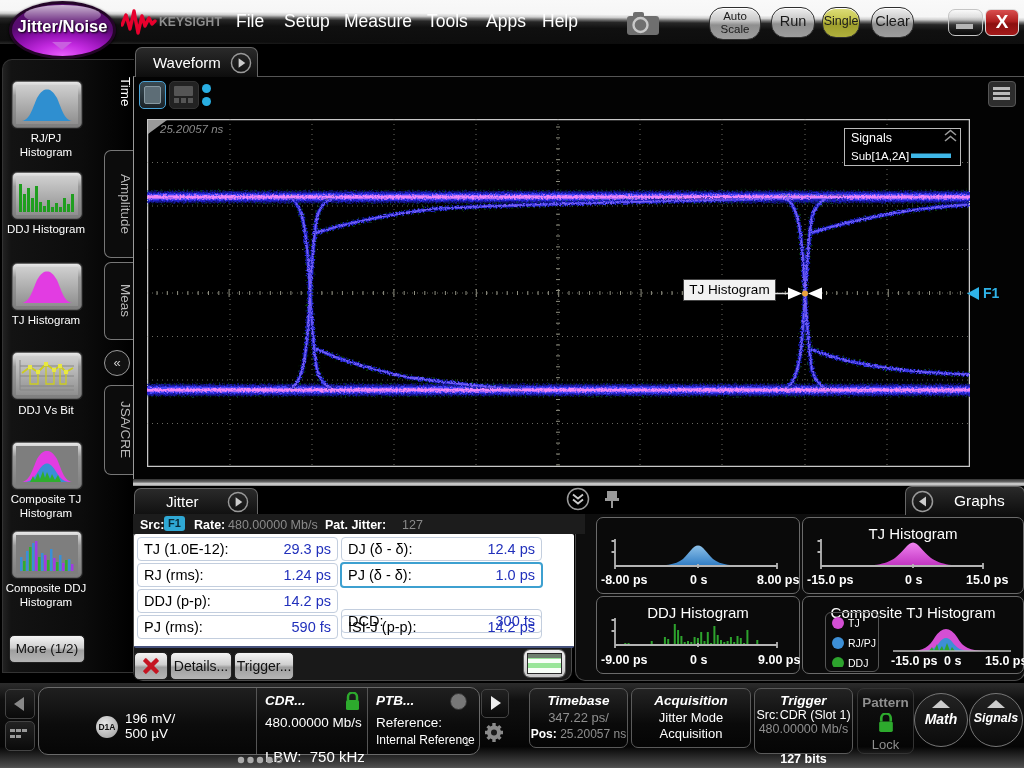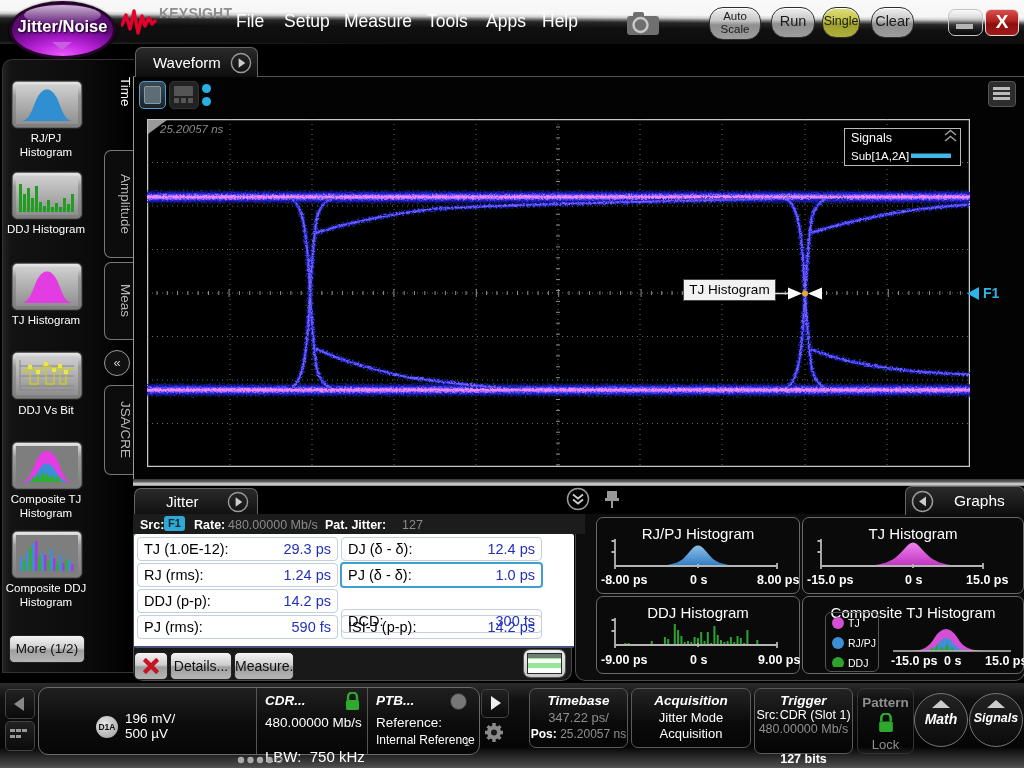--- a/index.html
+++ b/index.html
@@ -63,21 +63,21 @@
 <div class="abs menu" style="left:284px;">Setup</div>
 <div class="abs menu" style="left:344px;">Measure</div>
 <div class="abs menu" style="left:427px;">Tools</div>
 <div class="abs menu" style="left:486px;">Apps</div>
 <div class="abs menu" style="left:542px;">Help</div>
 
 
 <svg class="abs" style="left:121px;top:8px;" width="38" height="28" viewBox="0 0 38 28">
   <path d="M1 17 L5 7 L9 21 L13 3 L17 25 L21 8 L24 18 L28 10 L31 16 L34 13" fill="none" stroke="#e8002d" stroke-width="3.4" stroke-linejoin="round" stroke-linecap="round"></path>
 </svg>
-<div class="abs" style="left:159px;top:5px;color:#8e8e8e;font-size:14px;font-weight:bold;letter-spacing:0.2px;">KEYSIGHT</div>
+<div class="abs" style="left:159px;top:15px;color:#8e8e8e;font-size:12px;font-weight:bold;letter-spacing:0.2px;">KEYSIGHT</div>
 
 
 <svg class="abs" style="left:626px;top:12px;" width="34" height="23" viewBox="0 0 34 23">
   <rect x="1" y="4" width="32" height="19" rx="3" fill="#6f6f6f"></rect>
   <rect x="7" y="0" width="11" height="7" rx="2" fill="#6f6f6f"></rect>
   <circle cx="14.5" cy="13" r="7" fill="none" stroke="#c9c9c9" stroke-width="2.4"></circle>
 </svg>
 
 <div class="abs pill pill2" style="left:709px;width:50px;">Auto<br>Scale</div>
 <div class="abs pill pill1" style="left:771px;width:42px;">Run</div>
@@ -547,21 +547,21 @@
 
 <div class="abs btn" style="left:134px;top:652px;width:32px;height:26px;">
   <svg width="20" height="20" style="margin-top:3px;" viewBox="0 0 20 20">
       <g fill="#c51522" transform="rotate(45 10 10)">
         <rect x="0.5" y="7.8" width="19" height="4.4" rx="1"></rect>
         <rect x="7.8" y="0.5" width="4.4" height="19" rx="1"></rect>
       </g>
     </svg>
 </div>
 <div class="abs btn" style="left:170px;top:652px;width:60px;height:26px;line-height:26px;">Details...</div>
-<div class="abs btn" style="left:234px;top:652px;width:58px;height:26px;line-height:26px;">Measure...</div>
+<div class="abs btn" style="left:234px;top:652px;width:58px;height:26px;line-height:26px;">Trigger...</div>
 <div class="abs" style="left:524px;top:650px;width:41px;height:27px;border-radius:6px;background:linear-gradient(#efefef,#c8c8c8);box-shadow:0 0 0 1px #555;">
   <div class="abs" style="left:3px;top:3px;width:33px;height:19px;border:1px solid #2a2a2a;background:repeating-linear-gradient(180deg,#99e699 0 4.7px,#f8fff8 4.7px 9.4px);"></div>
   <div class="abs" style="left:4px;top:4px;width:33px;height:4px;background:#6f7f6f;"></div>
 </div>
 
 
 <svg width="0" height="0">
     <defs>
   <linearGradient id="bluG" x1="0" y1="0" x2="0" y2="1">
         <stop offset="0" stop-color="#8cc0e8"></stop>
@@ -571,21 +571,20 @@
         <stop offset="0" stop-color="#ef82ef"></stop>
         <stop offset="1" stop-color="#c133c1"></stop>
       </linearGradient>
 <linearGradient id="icoG" x1="0" y1="0" x2="0" y2="1">
         <stop offset="0" stop-color="#cfcfcf"></stop>
         <stop offset="1" stop-color="#8f8f8f"></stop>
       </linearGradient>
     </defs>
   </svg>
 <div class="abs gpanel" style="left:596px;top:517px;width:202px;height:75px;">
-  <div class="gtitle">RJ/PJ Histogram</div>
   <svg class="abs" style="left:8px;top:20px;" width="186" height="32" viewBox="0 0 186 32">
     <path d="M40 28 C60 28 70 27 78 21 C84 15.5 88 7.5 93 7.5 C98 7.5 102 15.5 108 21 C116 27 126 28 146 28 Z" fill="url(#bluG)"></path>
     <path d="M10 1 V28 M10 3 H6.5 M10 14 H6.5 M10 28 H172 M10 31 V25 M93 30 V26 M172 31 V25" stroke="#b5b5b5" stroke-width="1.8" fill="none"></path>
   </svg>
   <div class="axlab" style="left:4px;top:55px;">-8.00 ps</div>
   <div class="axlab" style="left:93px;top:55px;">0 s</div>
   <div class="axlab" style="left:160px;top:55px;">8.00 ps</div>
 </div>
 <div class="abs gpanel" style="left:802px;top:517px;width:220px;height:75px;">
   <div class="gtitle">TJ Histogram</div>

